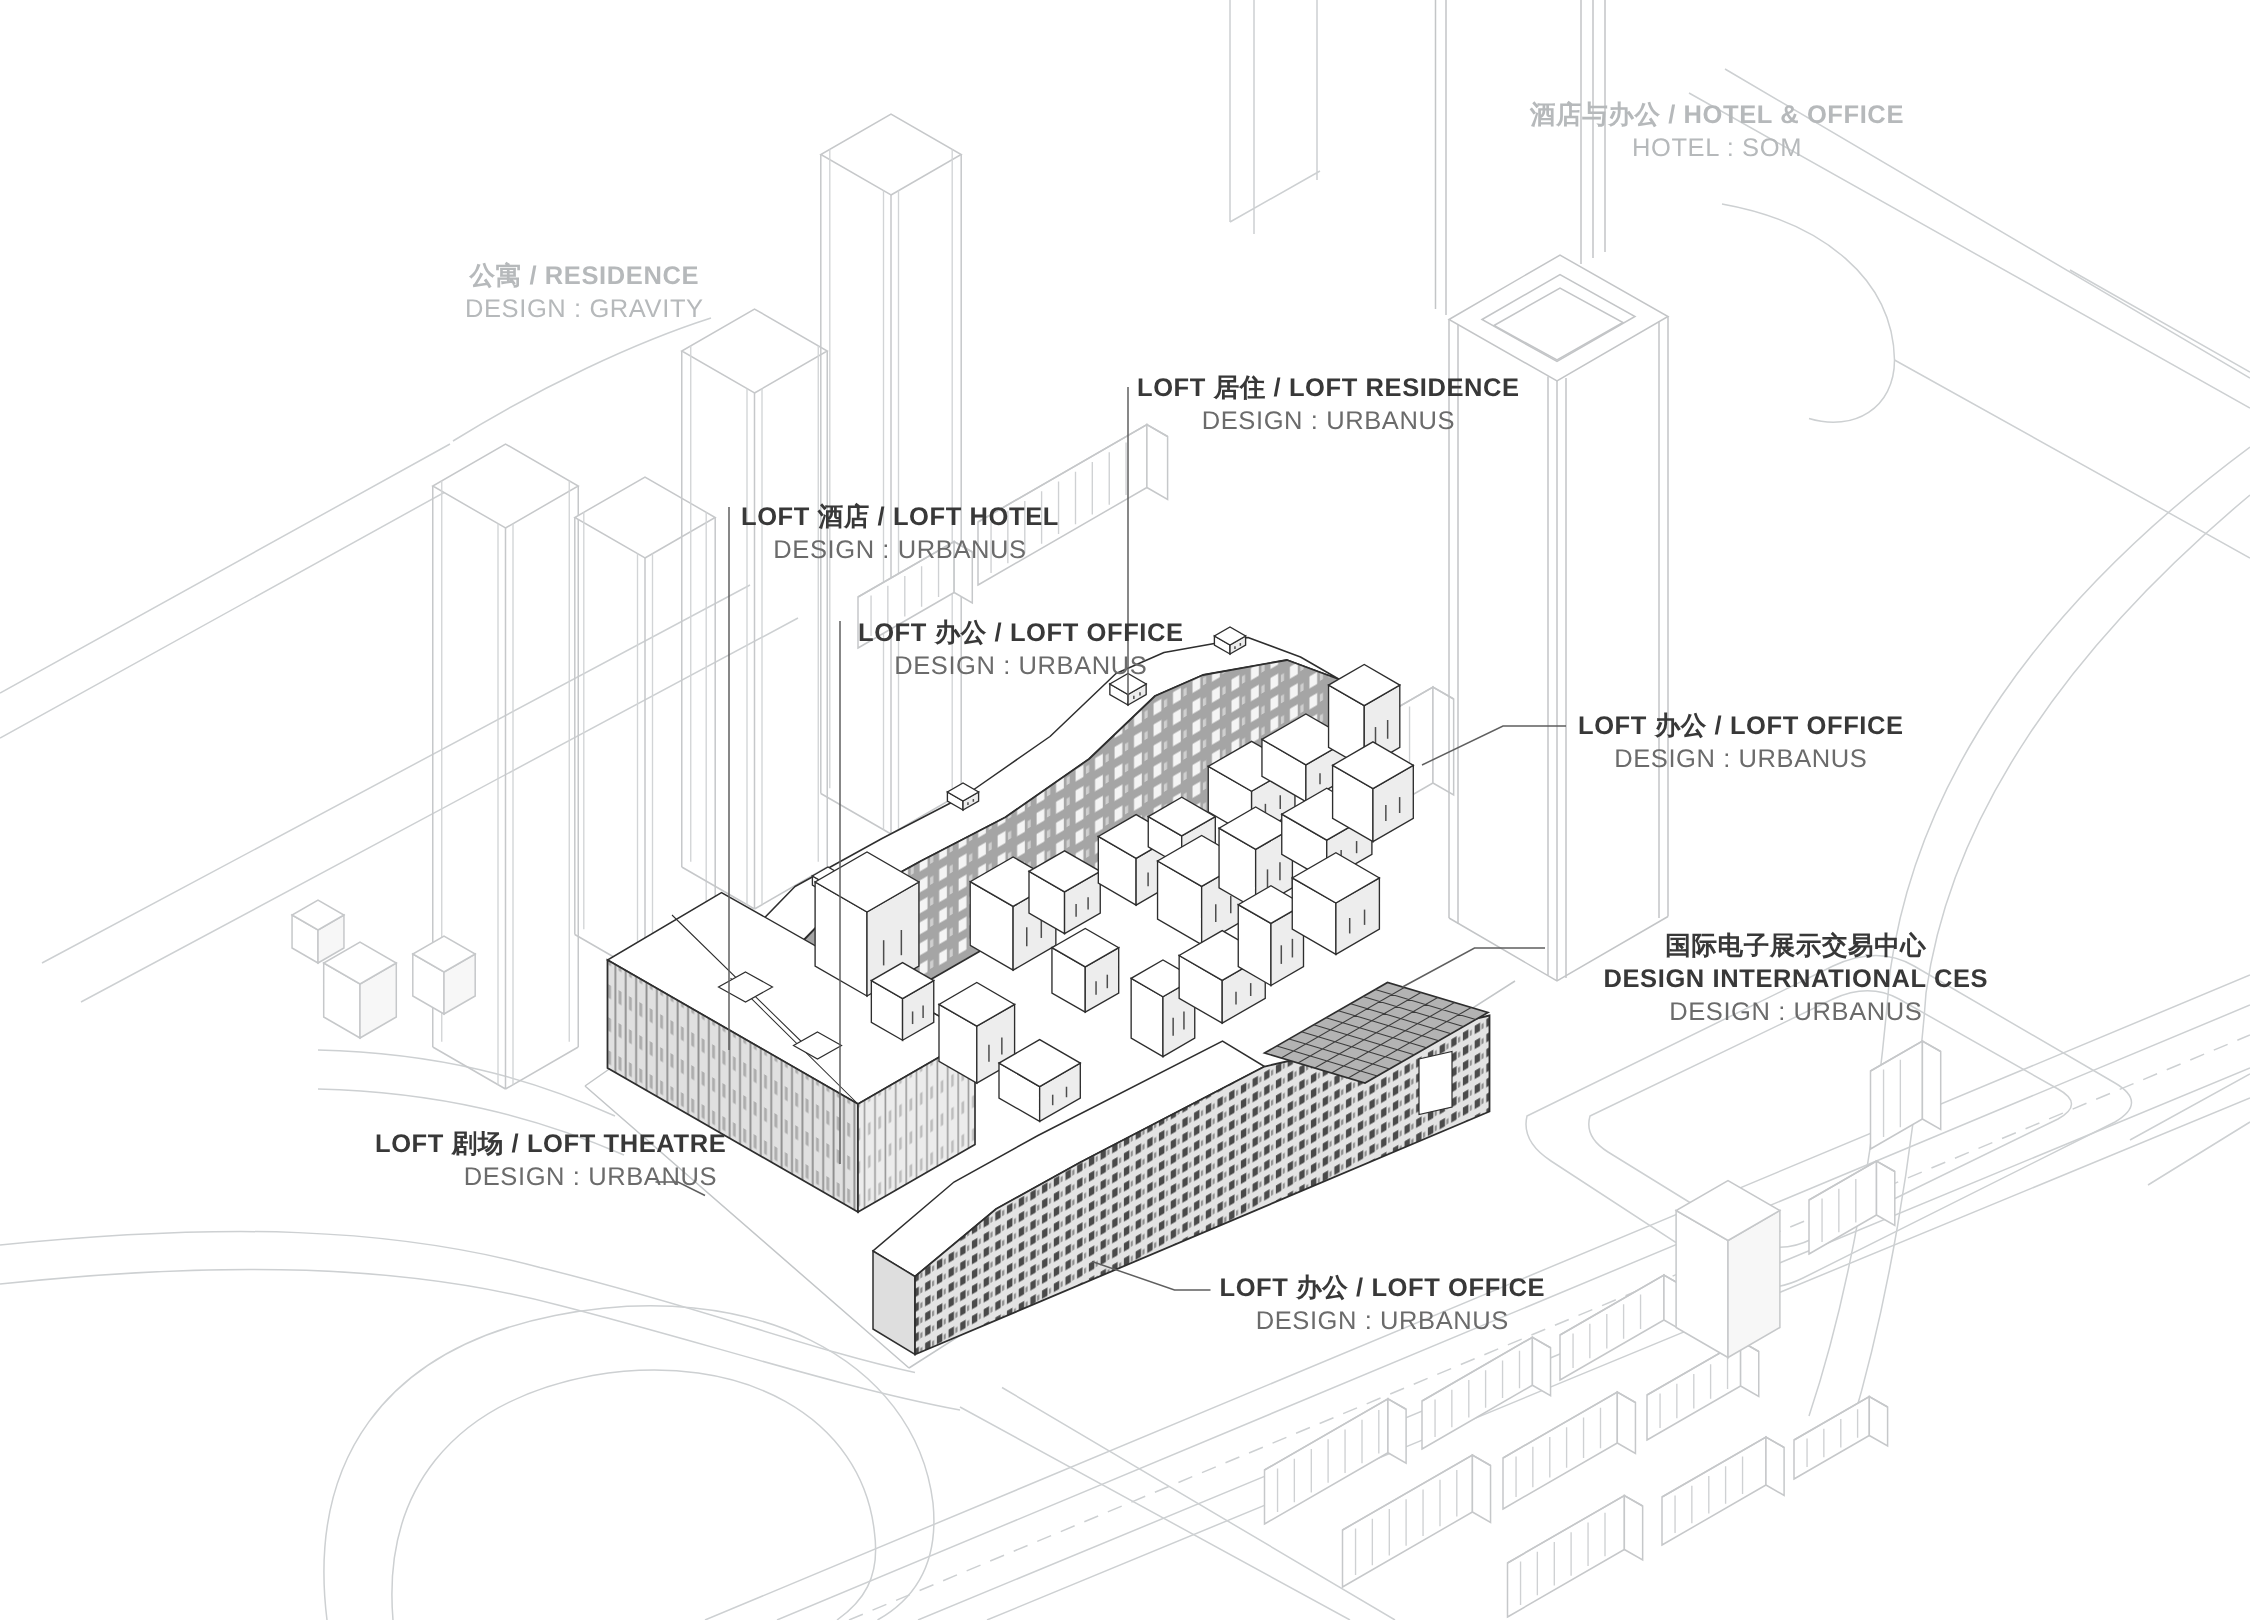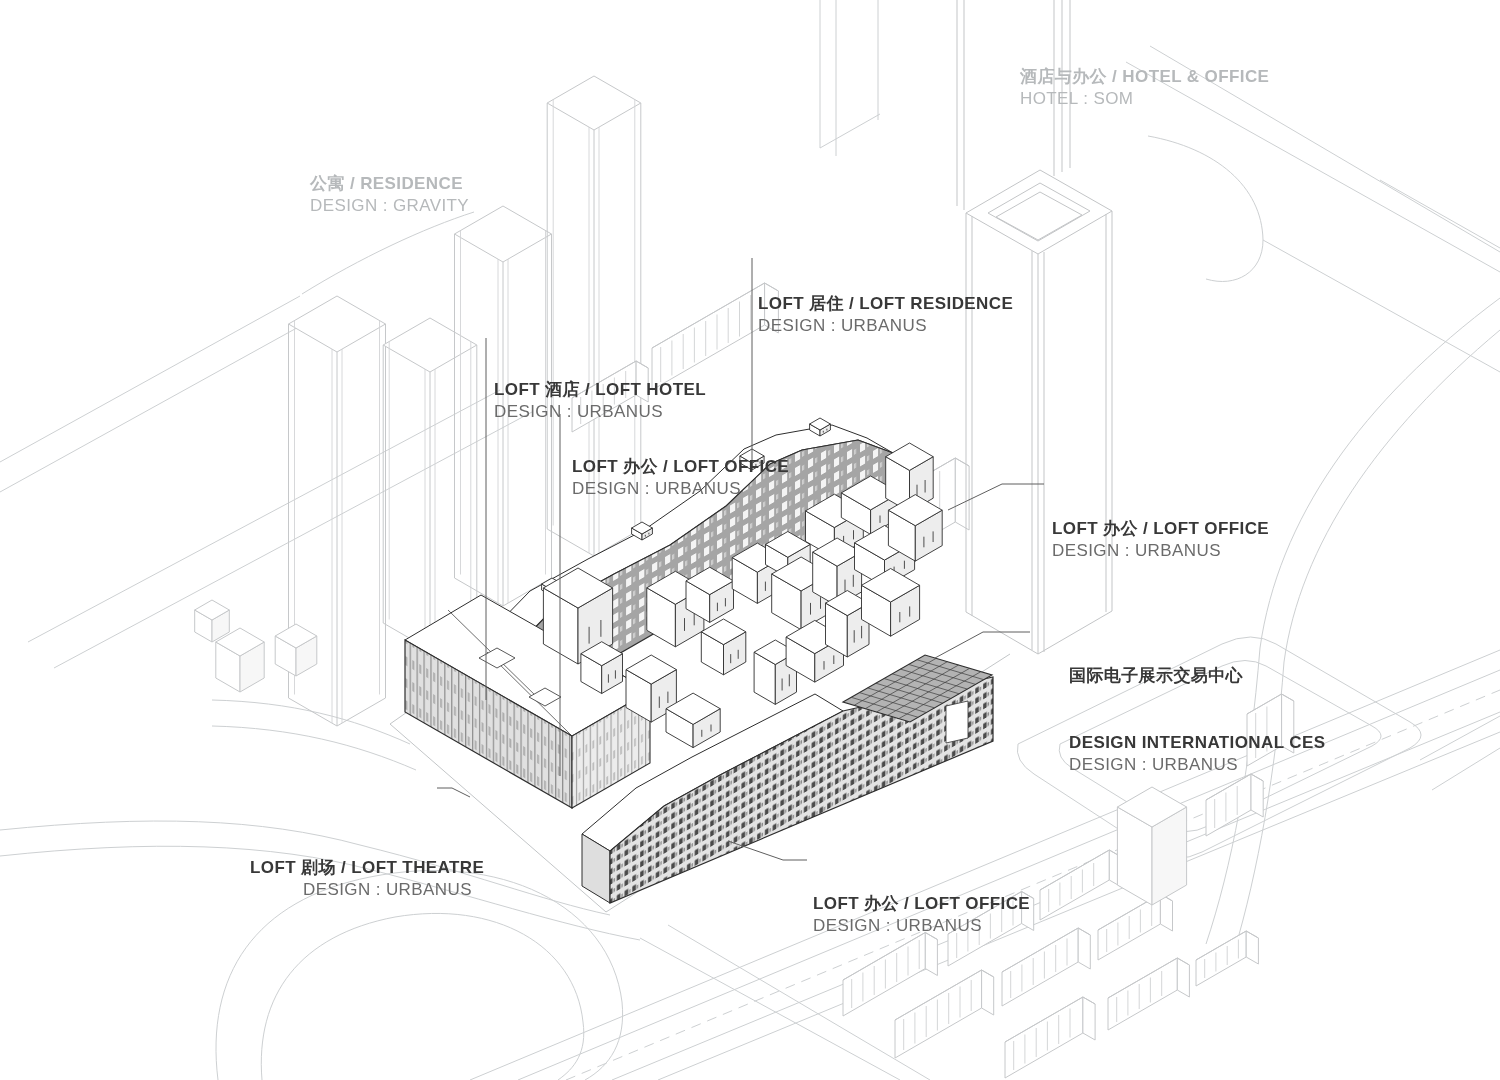--- a/index.html
+++ b/index.html
@@ -1,21 +1,21 @@
 <!DOCTYPE html>
 <html><head>
 <meta charset="utf-8">
 <style>
   html,body{margin:0;padding:0;background:#fff;}
   .stage{position:relative;width:1500px;height:1080px;background:#fff;overflow:hidden;
          font-family:"Liberation Sans",sans-serif;}
   svg{position:absolute;left:0;top:0;}
-  .lbl{position:absolute;font-size:17px;line-height:22px;letter-spacing:.4px;white-space:nowrap;}
+  .lbl{position:absolute;font-size:17px;line-height:22px;letter-spacing:.4px;white-space:nowrap;text-align:center;}
   .ln{display:block;}
-  .d1{color:#383838;font-weight:700;margin-top:45px;}
+  .d1{color:#383838;font-weight:700;}
   .d2{color:#6b6b6b;font-weight:400;}
   .m1{color:#b6b9bb;font-weight:600;}
   .m2{color:#b6b9bb;font-weight:400;}
   .ind{margin-left:53px;}
 </style>
 </head>
 <body>
 
 <div class="stage">
 
@@ -375,21 +375,21 @@
   <span class="ln d2">DESIGN : URBANUS</span>
 </div>
 
 <div class="lbl" style="left:1069px;top:620px">
   <span class="ln d1">国际电子展示交易中心</span>
   <span class="ln d1">DESIGN INTERNATIONAL CES</span>
   <span class="ln d2">DESIGN : URBANUS</span>
 </div>
 
 
-<div class="lbl" style="left:250px;top:812px">
+<div class="lbl" style="left:250px;top:752px">
   <span class="ln d1">LOFT 剧场 / LOFT THEATRE</span>
   <span class="ln d2 ind">DESIGN : URBANUS</span>
 </div>
 
 <div class="lbl" style="left:813px;top:848px">
   <span class="ln d1">LOFT 办公 / LOFT OFFICE</span>
   <span class="ln d2">DESIGN : URBANUS</span>
 </div>
 
 </div>

